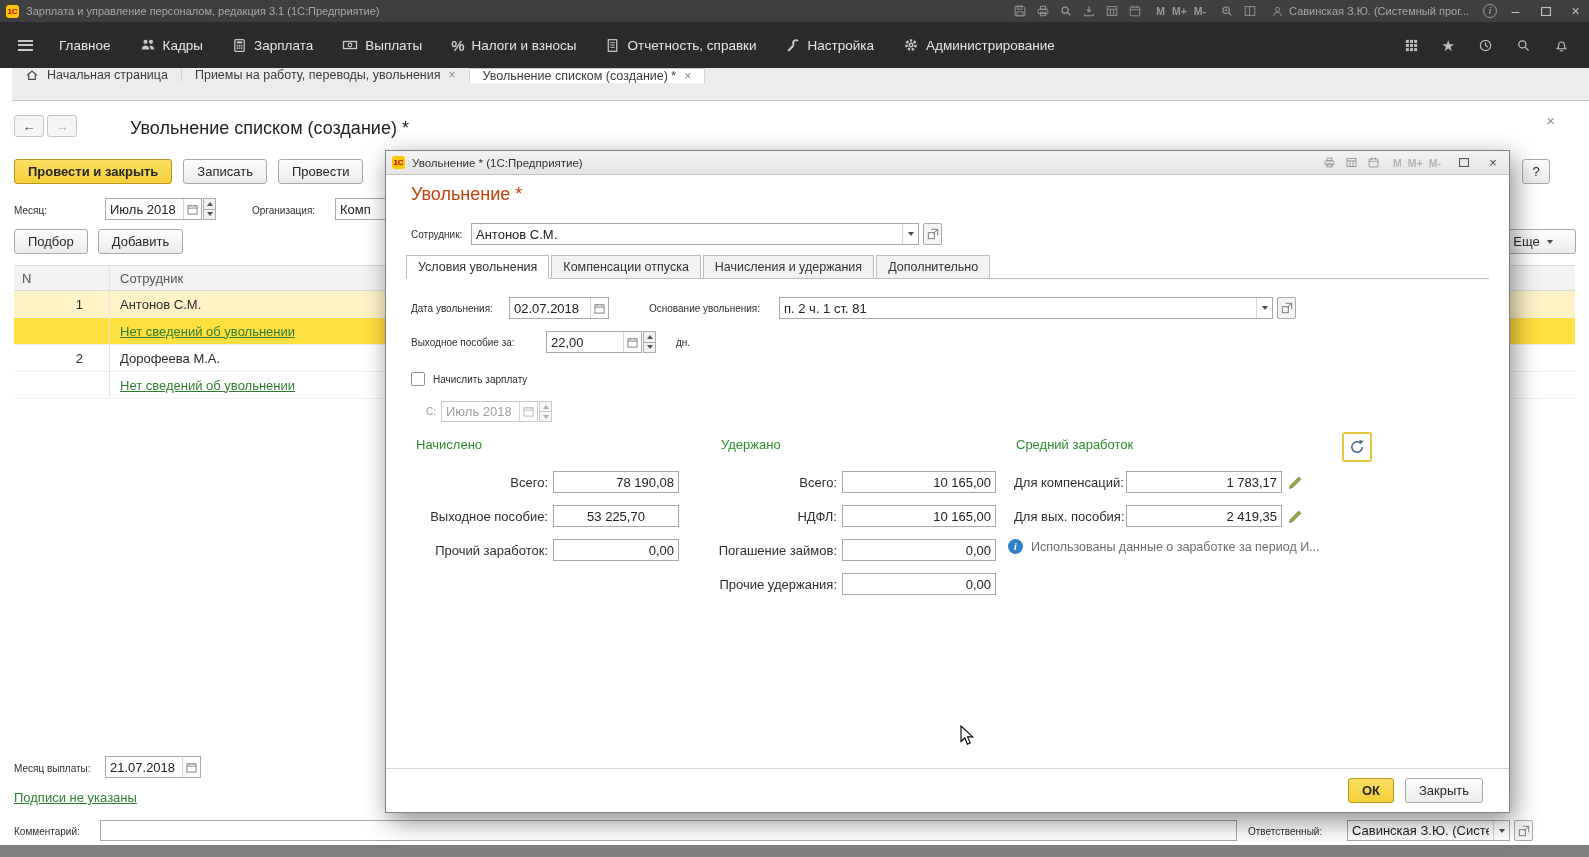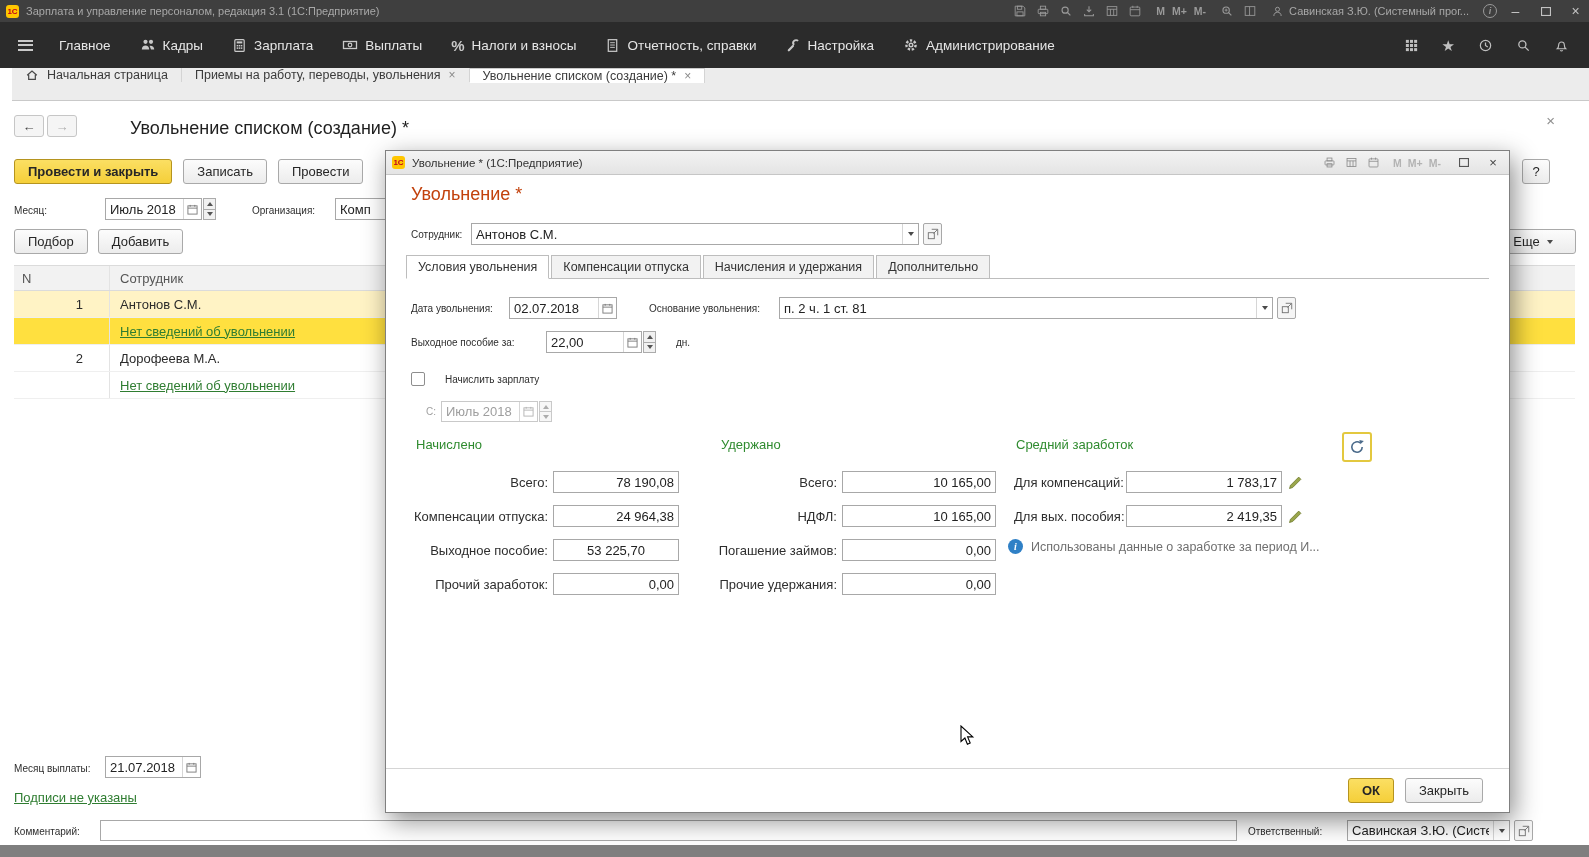--- a/index.html
+++ b/index.html
@@ -526,21 +526,21 @@
       <span class="mtab active">Условия увольнения</span>
       <span class="mtab">Компенсации отпуска</span>
       <span class="mtab">Начисления и удержания</span>
       <span class="mtab">Дополнительно</span>
     </div>
 
     <div class="row" style="left:25px;top:146px;height:22px">
       <span class="lbl">Дата увольнения:</span>
     </div>
     <div class="row" style="left:123px;top:146px">
-      <span class="fldbox" style="width:108px">
+      <span class="fldbox" style="width:100px">
         <input value="02.07.2018" style="">
         <span class="mini-btn">
             <svg width="11" height="11" viewBox="0 0 12 12">
               <rect x="1" y="2" width="10" height="9" fill="none" stroke="#7a7a7a"></rect>
               <line x1="1" y1="4.5" x2="11" y2="4.5" stroke="#7a7a7a"></line>
               <line x1="3.5" y1="1" x2="3.5" y2="3" stroke="#7a7a7a"></line>
               <line x1="8.5" y1="1" x2="8.5" y2="3" stroke="#7a7a7a"></line>
             </svg>
           </span>
       </span>
@@ -583,21 +583,21 @@
           <b>
             <i class="tri-up"></i>
           </b>
           <b>
             <i class="tri-dn"></i>
           </b>
         </span>
       <span class="lbl" style="margin-left:20px">дн.</span>
     </div>
 
-    <div class="row" style="left:25px;top:221px;gap:20px">
+    <div class="row" style="left:25px;top:221px;gap:8px">
       <span class="checkbox"></span>
       <span class="lbl">Начислить зарплату</span>
     </div>
     <div class="row" style="left:40px;top:250px;height:21px">
       <span class="lbl gray-t">С:</span>
     </div>
     <div class="row" style="left:55px;top:250px">
       <span class="fldbox gray" style="width:97px;height:21px">
         <input value="Июль 2018" style="">
         <span class="mini-btn">
@@ -634,24 +634,20 @@
           <polygon points="10.4,1 14.8,2.1 11.4,5.3" fill="#4a6a8a"></polygon>
         </svg>
     </span>
 
     <div class="amt-group" style="left:25px">
       <div class="amt-row">
           <span class="amt-lbl" style="width:142px">Всего:</span>
           <input class="inp num" style="width: 126px; padding-left: 8px;" value="78 190,08">
         </div>
       <div class="amt-row">
-          <span class="amt-lbl" style="width:142px">Компенсации отпуска:</span>
-          <input class="inp num" style="width: 126px;" value="24 964,38">
-        </div>
-      <div class="amt-row">
           <span class="amt-lbl" style="width:142px">Выходное пособие:</span>
           <input class="inp num" style="width: 126px; text-align: center;" value="53 225,70">
         </div>
       <div class="amt-row">
           <span class="amt-lbl" style="width:142px">Прочий заработок:</span>
           <input class="inp num" style="width: 126px;" value="0,00">
         </div>
     </div>
 
     <div class="amt-group" style="left:320px">

